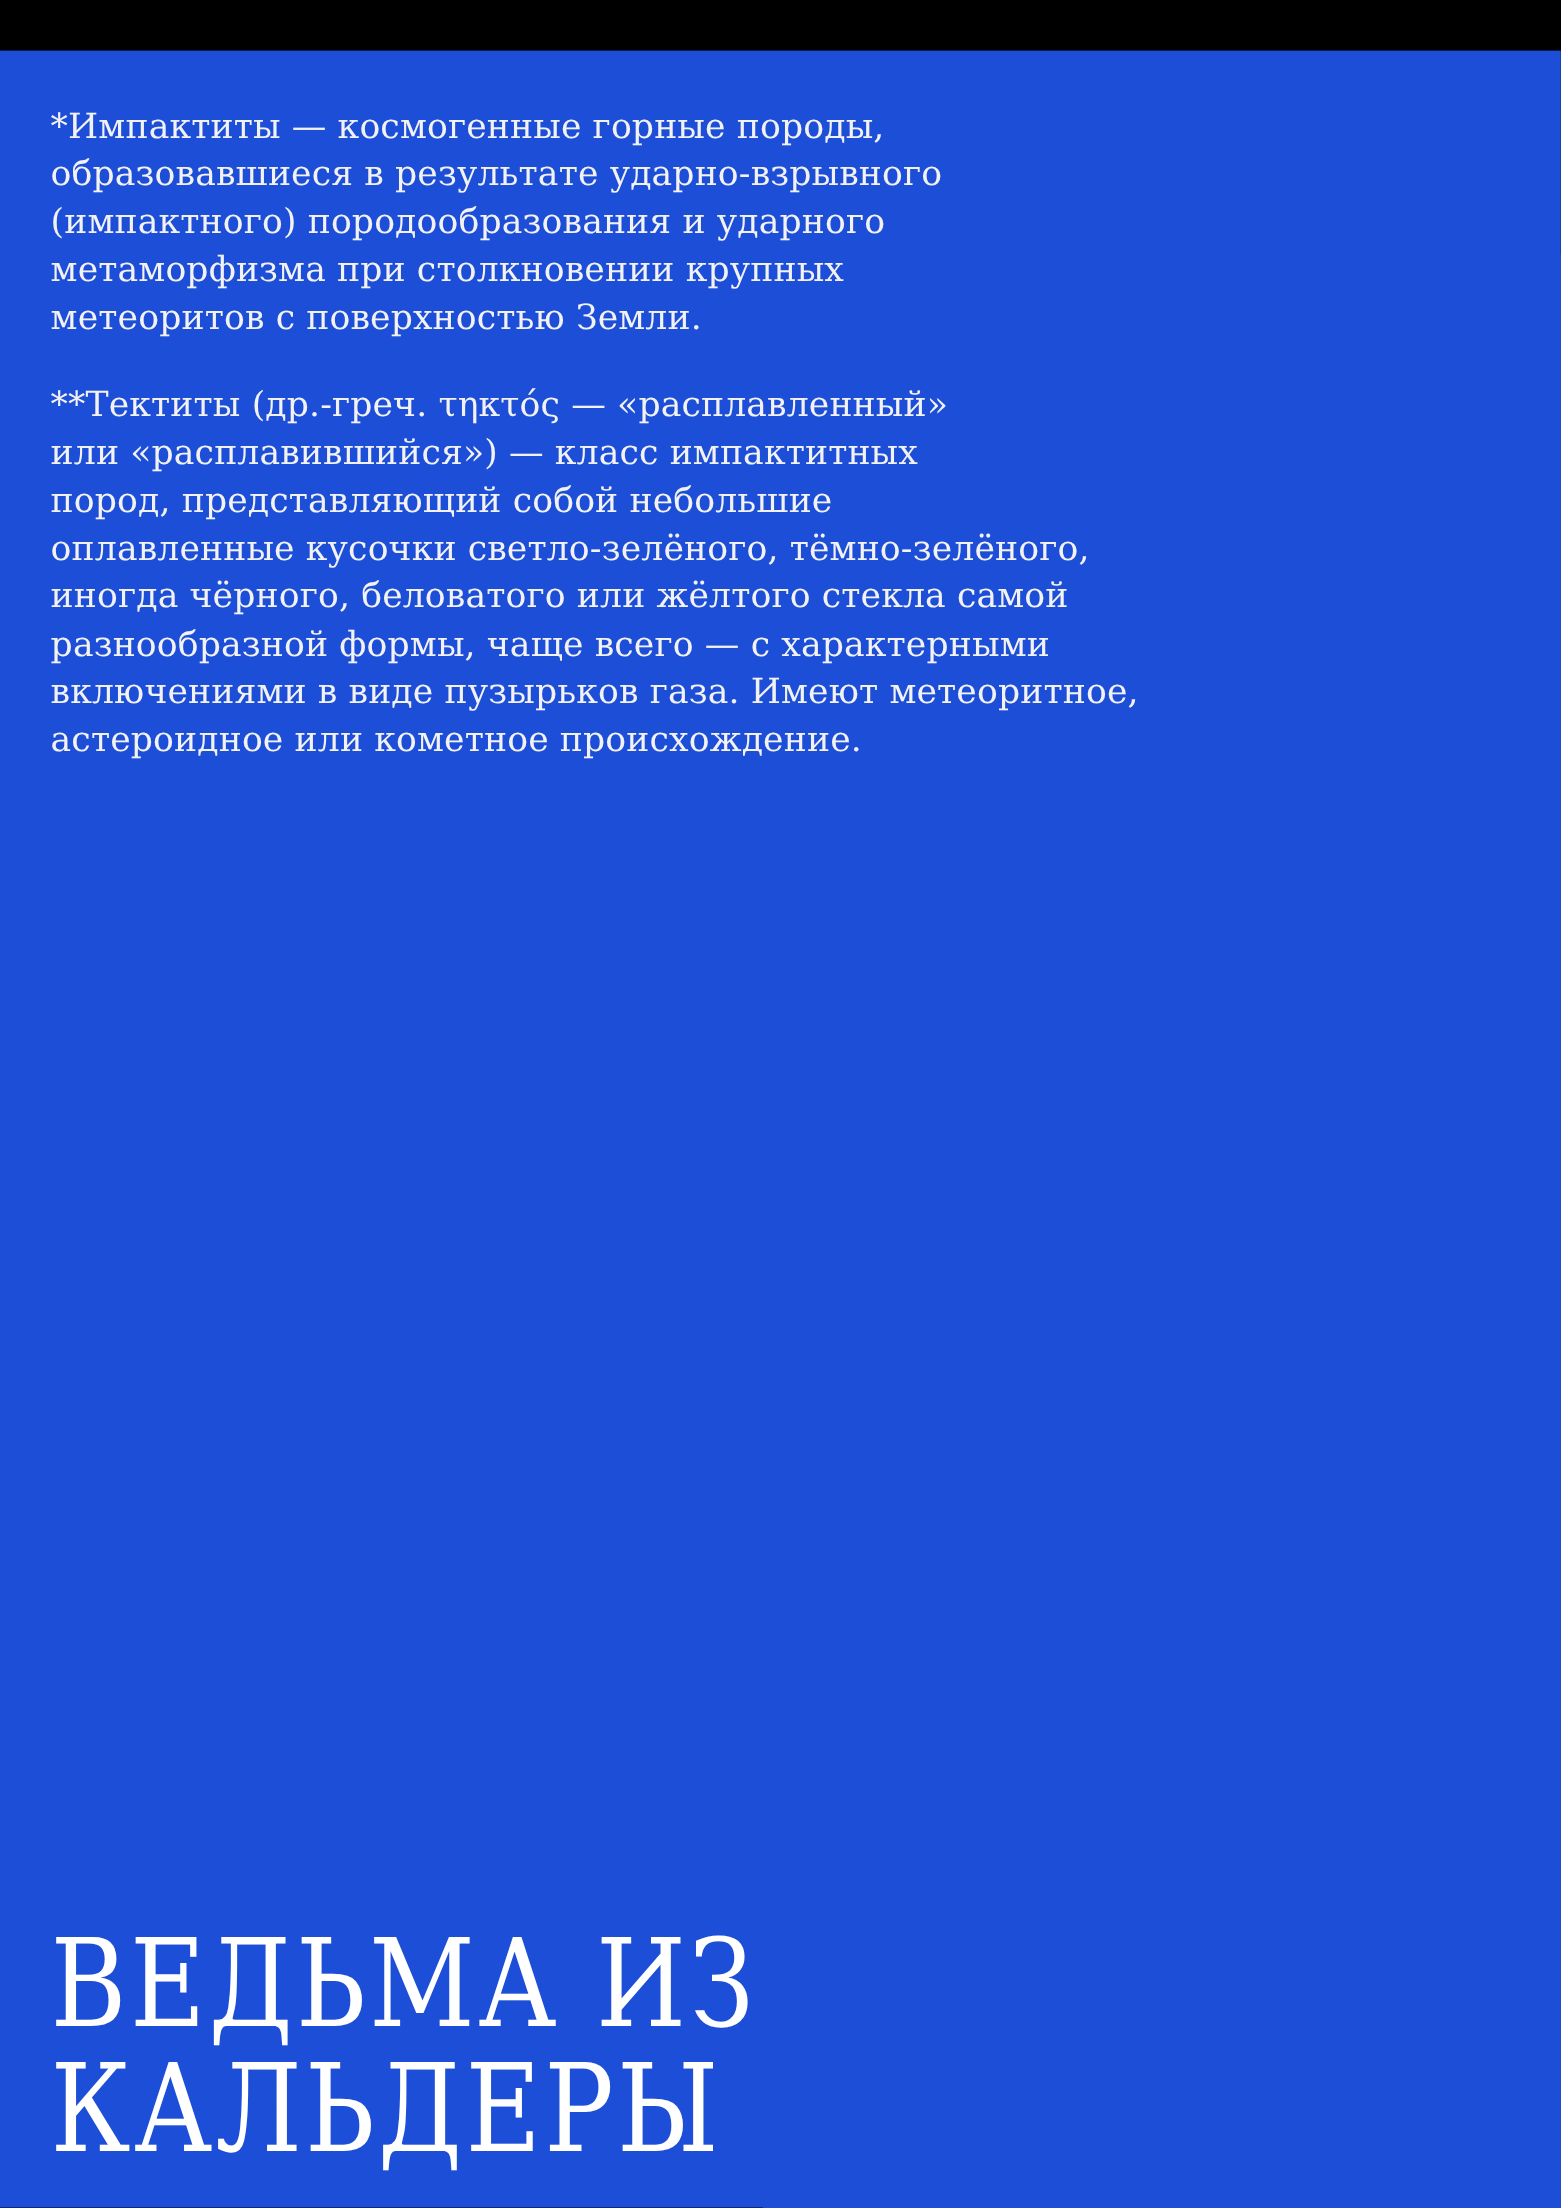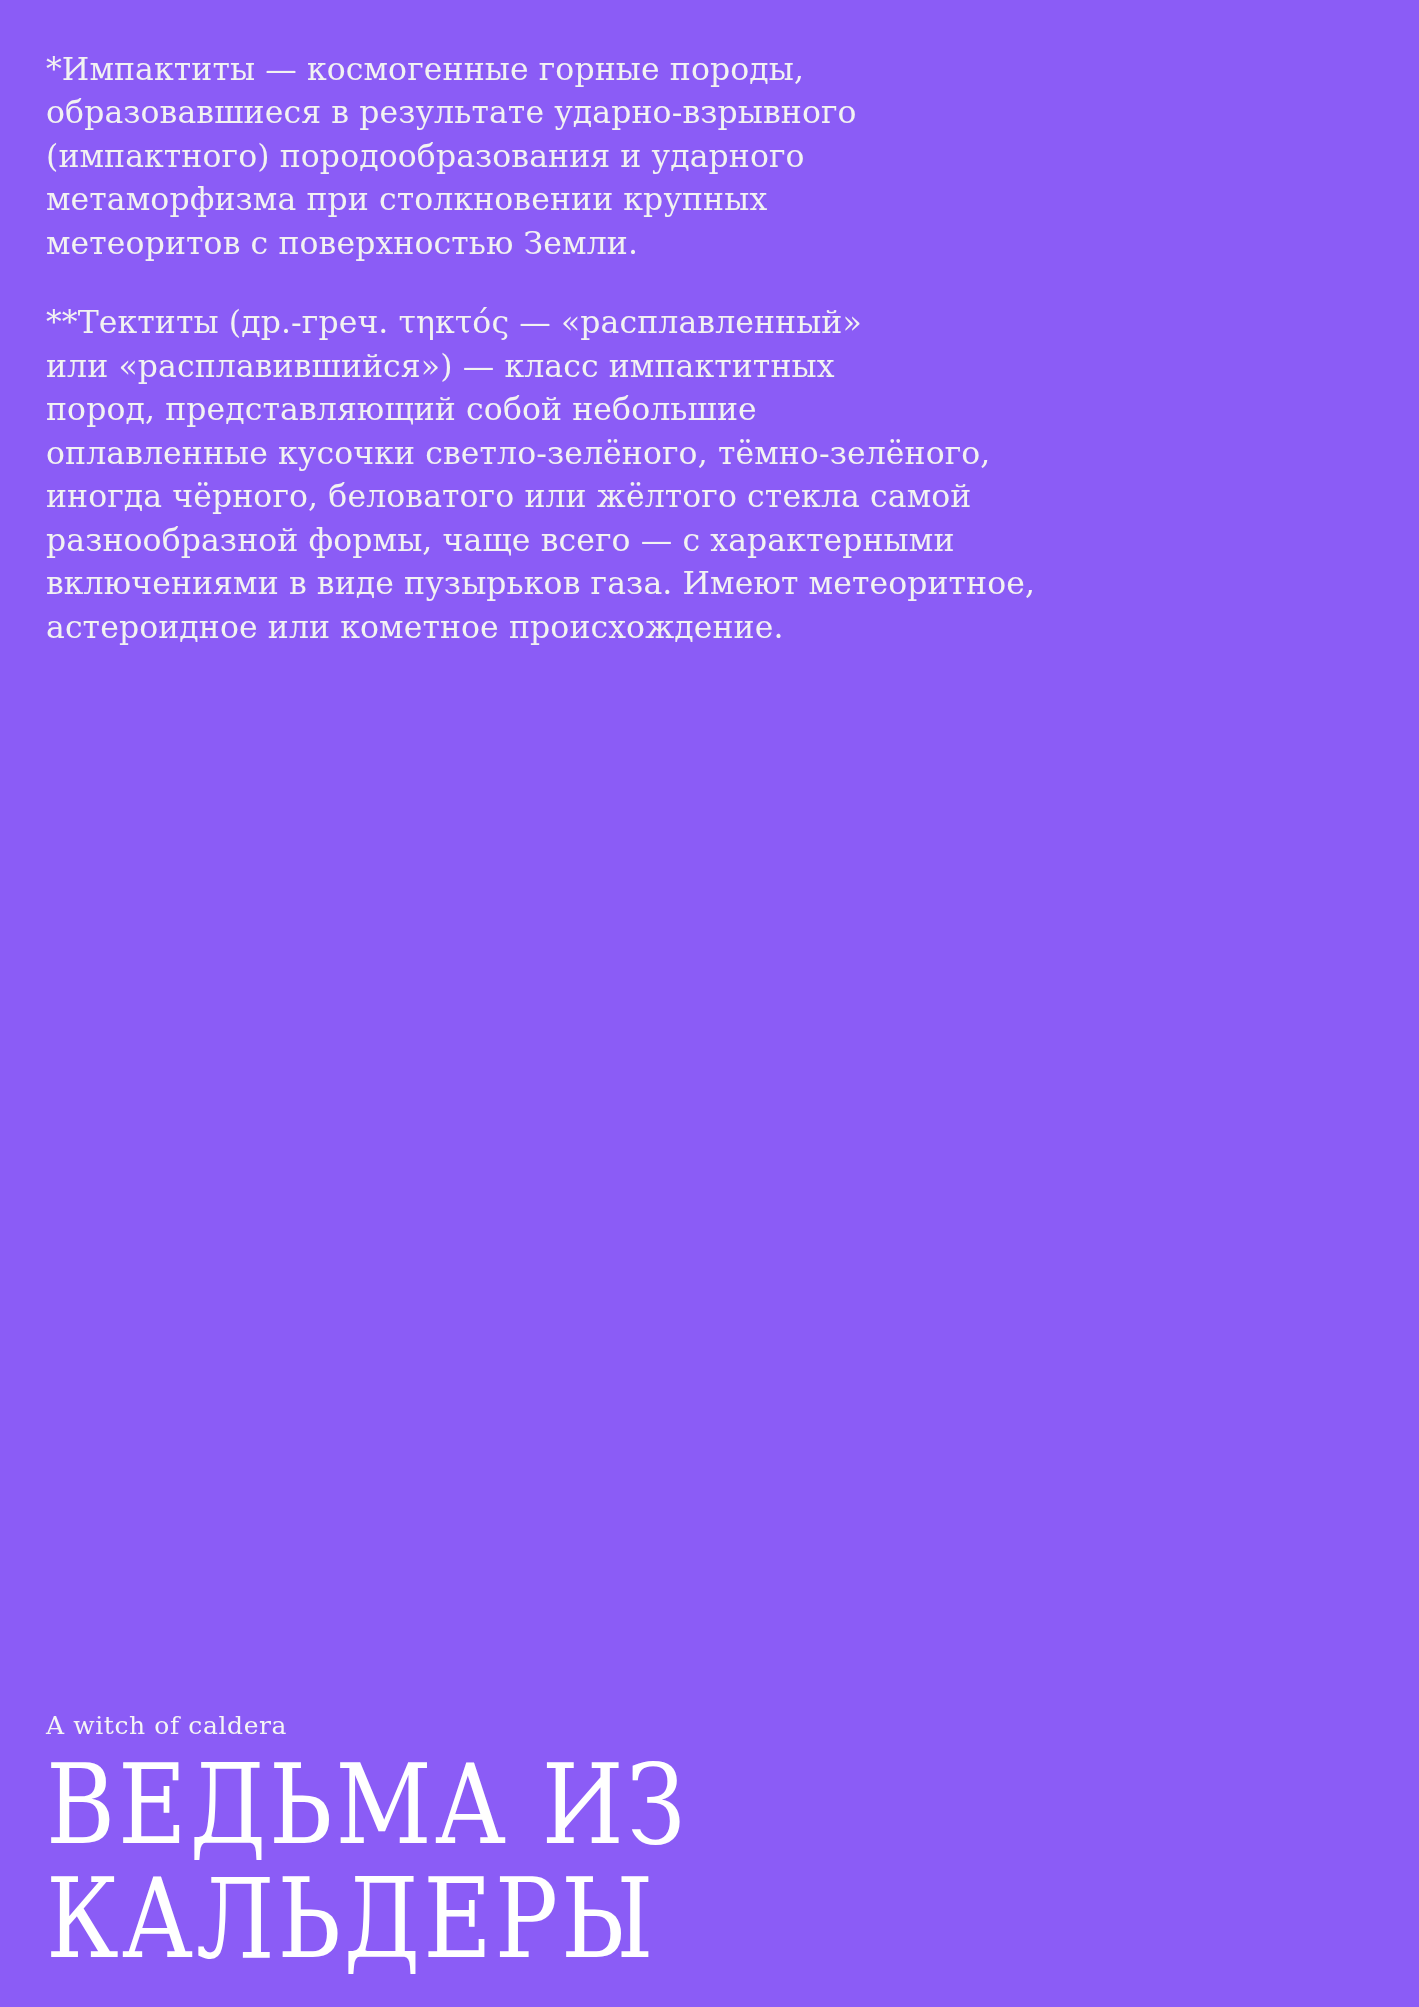--- a/index.html
+++ b/index.html
@@ -12,21 +12,22 @@
     height: 2007px;
     position: relative;
     overflow: hidden;
     font-family: "DejaVu Serif", "Liberation Serif", serif;
     color: #ffffff;
   }
 
   .page {
     position: absolute;
     inset: 0;
-    background: #8b5cf6;
+    background: #1d4ed8;
+    margin-top: 46px;
   }
 
   .notes {
     position: absolute;
     left: 46px;
     top: 48px;
     width: 1180px;
   }
 
   .note {
@@ -91,20 +92,19 @@
 или «расплавившийся») — класс импактитных
 пород, представляющий собой небольшие
 оплавленные кусочки светло-зелёного, тёмно-зелёного,
 иногда чёрного, беловатого или жёлтого стекла самой
 разнообразной формы, чаще всего — с характерными
 включениями в виде пузырьков газа. Имеют метеоритное,
 астероидное или кометное происхождение.</p>
   </div>
 
   <div class="title-block">
-    <p class="title-en">A witch of caldera</p>
     <h1 class="title-ru">
       <span class="line">ВЕДЬМА ИЗ</span>
       <span class="line">КАЛЬДЕРЫ</span>
     </h1>
   </div>
 
 </div>
 
 </body></html>

